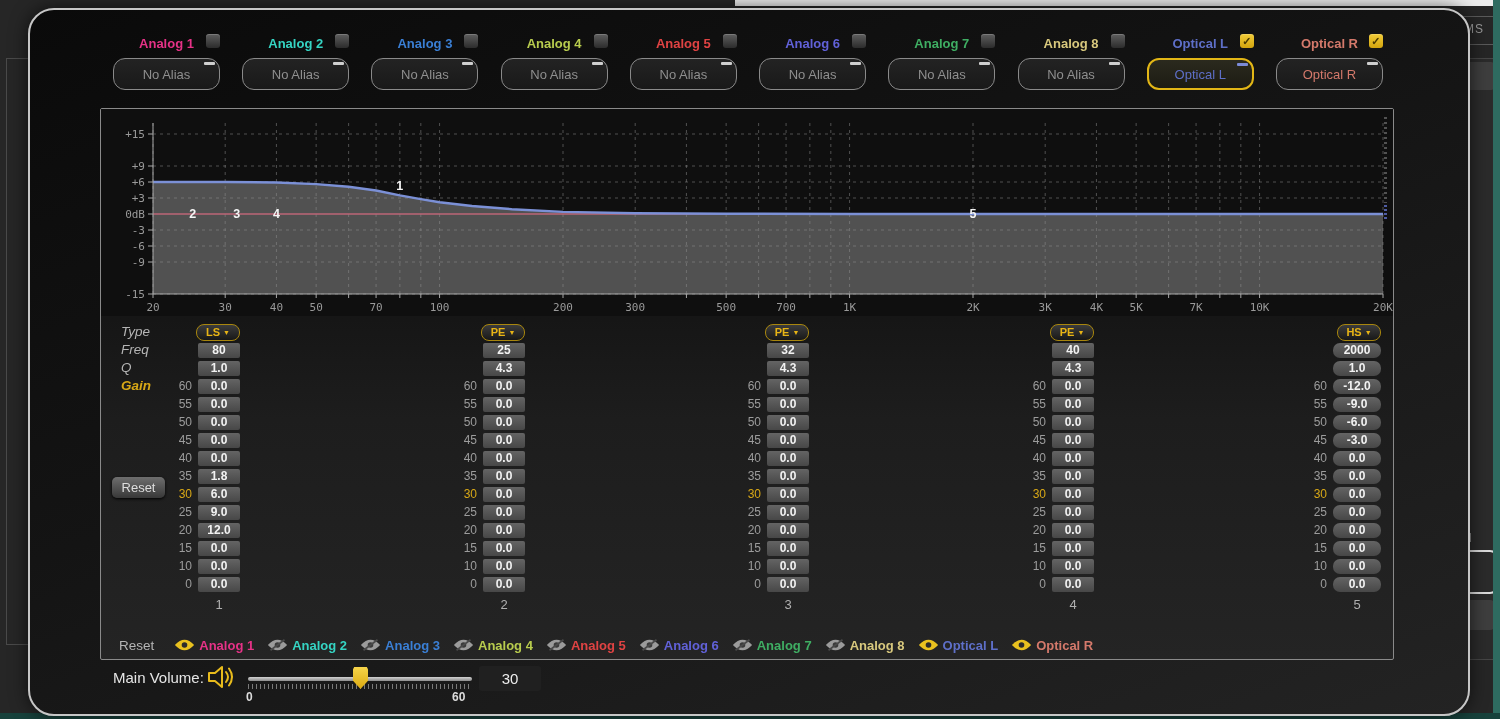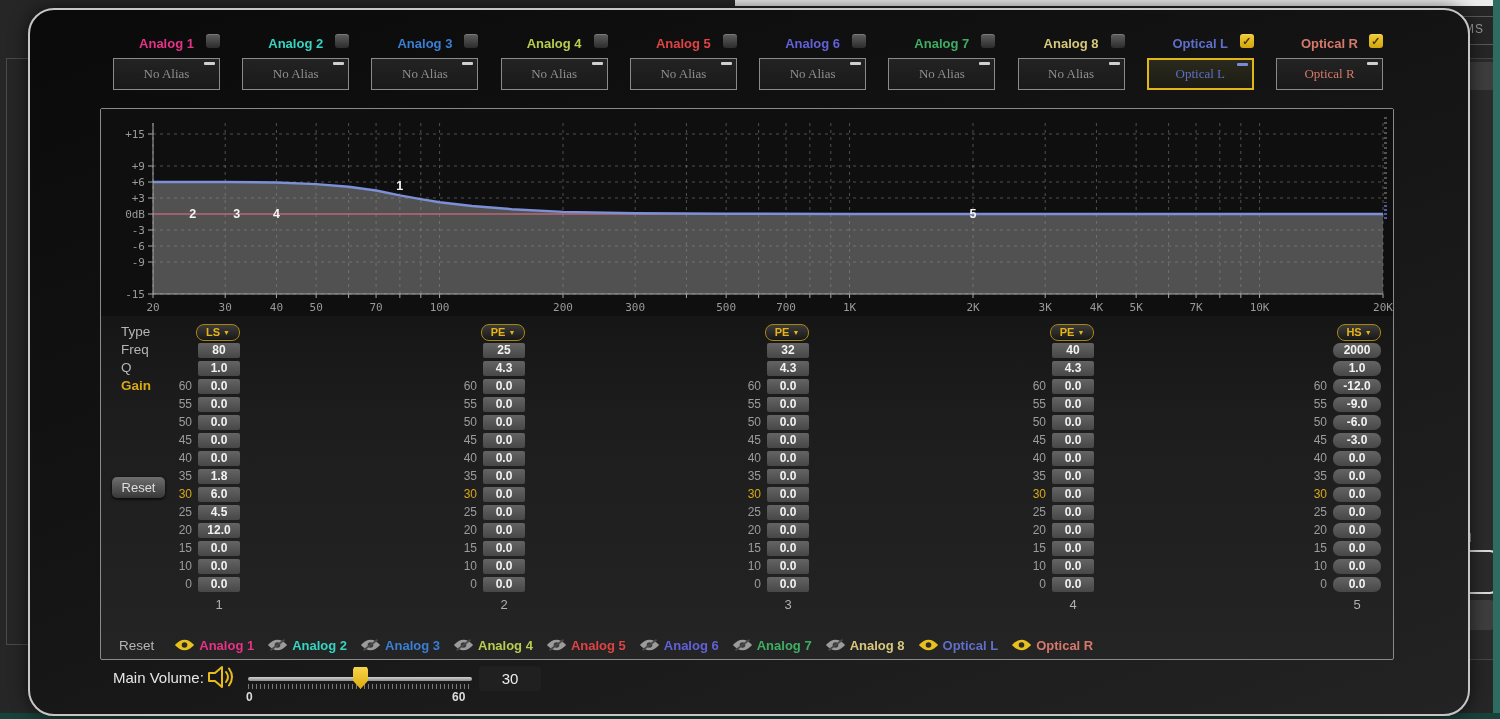--- a/index.html
+++ b/index.html
@@ -28,33 +28,33 @@
   
   #channels{position:absolute;left:113px;top:33px;width:1270px;display:flex;
             justify-content:space-between;z-index:3;}
   .ch-cell{position:relative;width:107px;}
   .ch-head{display:flex;align-items:center;height:20px;position:relative;}
   .ch-label{flex:1;text-align:center;font-weight:bold;font-size:13px;cursor:default;}
   .ch-checkbox{position:absolute;right:0;top:1px;width:14px;height:14px;border-radius:3px;
                background:linear-gradient(#5f5f5f,#2c2c2c);box-shadow:inset 0 1px 0 rgba(255,255,255,.18);
                font-size:11px;line-height:14px;text-align:center;color:#4a3a00;font-weight:bold;}
   .ch-checkbox.checked{background:linear-gradient(#f2cc38,#d3a50e);}
-  .alias-box{margin-top:5px;height:30px;border:1px solid #8a8a8a;border-radius:0;position:relative;
-             display:flex;align-items:center;justify-content:center;background:linear-gradient(#232323,#191919);font-family:Liberation Serif, serif;}
+  .alias-box{margin-top:5px;height:30px;border:1px solid #8a8a8a;border-radius:12px;position:relative;
+             display:flex;align-items:center;justify-content:center;background:linear-gradient(#232323,#191919);}
   .alias-box.selected{border:2px solid #e2b616;background:linear-gradient(#2b2a1e,#1d1c13);height:28px;}
   .alias-text{font-size:13px;}
   .alias-dash{position:absolute;top:3px;right:4px;width:11px;height:3px;background:#cfcfcf;border-radius:1px;}
   
   #panel{position:absolute;left:100px;top:108px;width:1292px;height:550px;z-index:3;
          border:1px solid #8a8a8a;border-radius:2px;
          background:linear-gradient(#101010 0,#161616 210px,#1d1d1d 310px,#242424 100%);}
   #graph{display:block;}
   #graph text{font-family:"DejaVu Sans Mono",monospace;font-size:11px;fill:#9a9a9a;}
   #graph text.marker{font-family:"Liberation Sans",sans-serif;font-size:12.5px;font-weight:bold;fill:#f5f5f5;}
-  .eq-label{position:absolute;left:20px;font-size:13.5px;color:#b5b5b5;height:18px;line-height:18px;}
+  .eq-label{position:absolute;left:20px;font-size:13.5px;color:#b5b5b5;height:18px;line-height:18px;font-style:italic;}
   #lbl-gain{color:#d8a816;font-weight:bold;}
   #reset-btn{position:absolute;left:11px;top:368px;width:53px;height:21px;border-radius:5px;
              background:linear-gradient(#6e6e6e,#383838);box-shadow:0 1px 3px #000;
              color:#dddddd;font-size:13px;text-align:center;line-height:21px;cursor:default;}
   .band-col{position:absolute;top:214px;width:120px;}
   .brow{height:18px;display:flex;align-items:center;justify-content:flex-end;padding-right:39px;}
   .band-col.wide .brow{padding-right:36px;}
   .val-box{width:42px;height:15px;border-radius:2px;background:linear-gradient(#646464,#474747);
            color:#f2f2f2;font-size:12px;font-weight:bold;text-align:center;line-height:15px;}
   .band-col.wide .val-box{width:48px;border-radius:7px;}
@@ -370,21 +370,21 @@
             <span class="step-label">40</span>
             <div class="val-box">0.0</div>
           </div><div class="brow">
             <span class="step-label">35</span>
             <div class="val-box">1.8</div>
           </div><div class="brow">
             <span class="step-label hl">30</span>
             <div class="val-box">6.0</div>
           </div><div class="brow">
             <span class="step-label">25</span>
-            <div class="val-box">4.5</div>
+            <div class="val-box">9.0</div>
           </div><div class="brow">
             <span class="step-label">20</span>
             <div class="val-box">12.0</div>
           </div><div class="brow">
             <span class="step-label">15</span>
             <div class="val-box">0.0</div>
           </div><div class="brow">
             <span class="step-label">10</span>
             <div class="val-box">0.0</div>
           </div><div class="brow">

